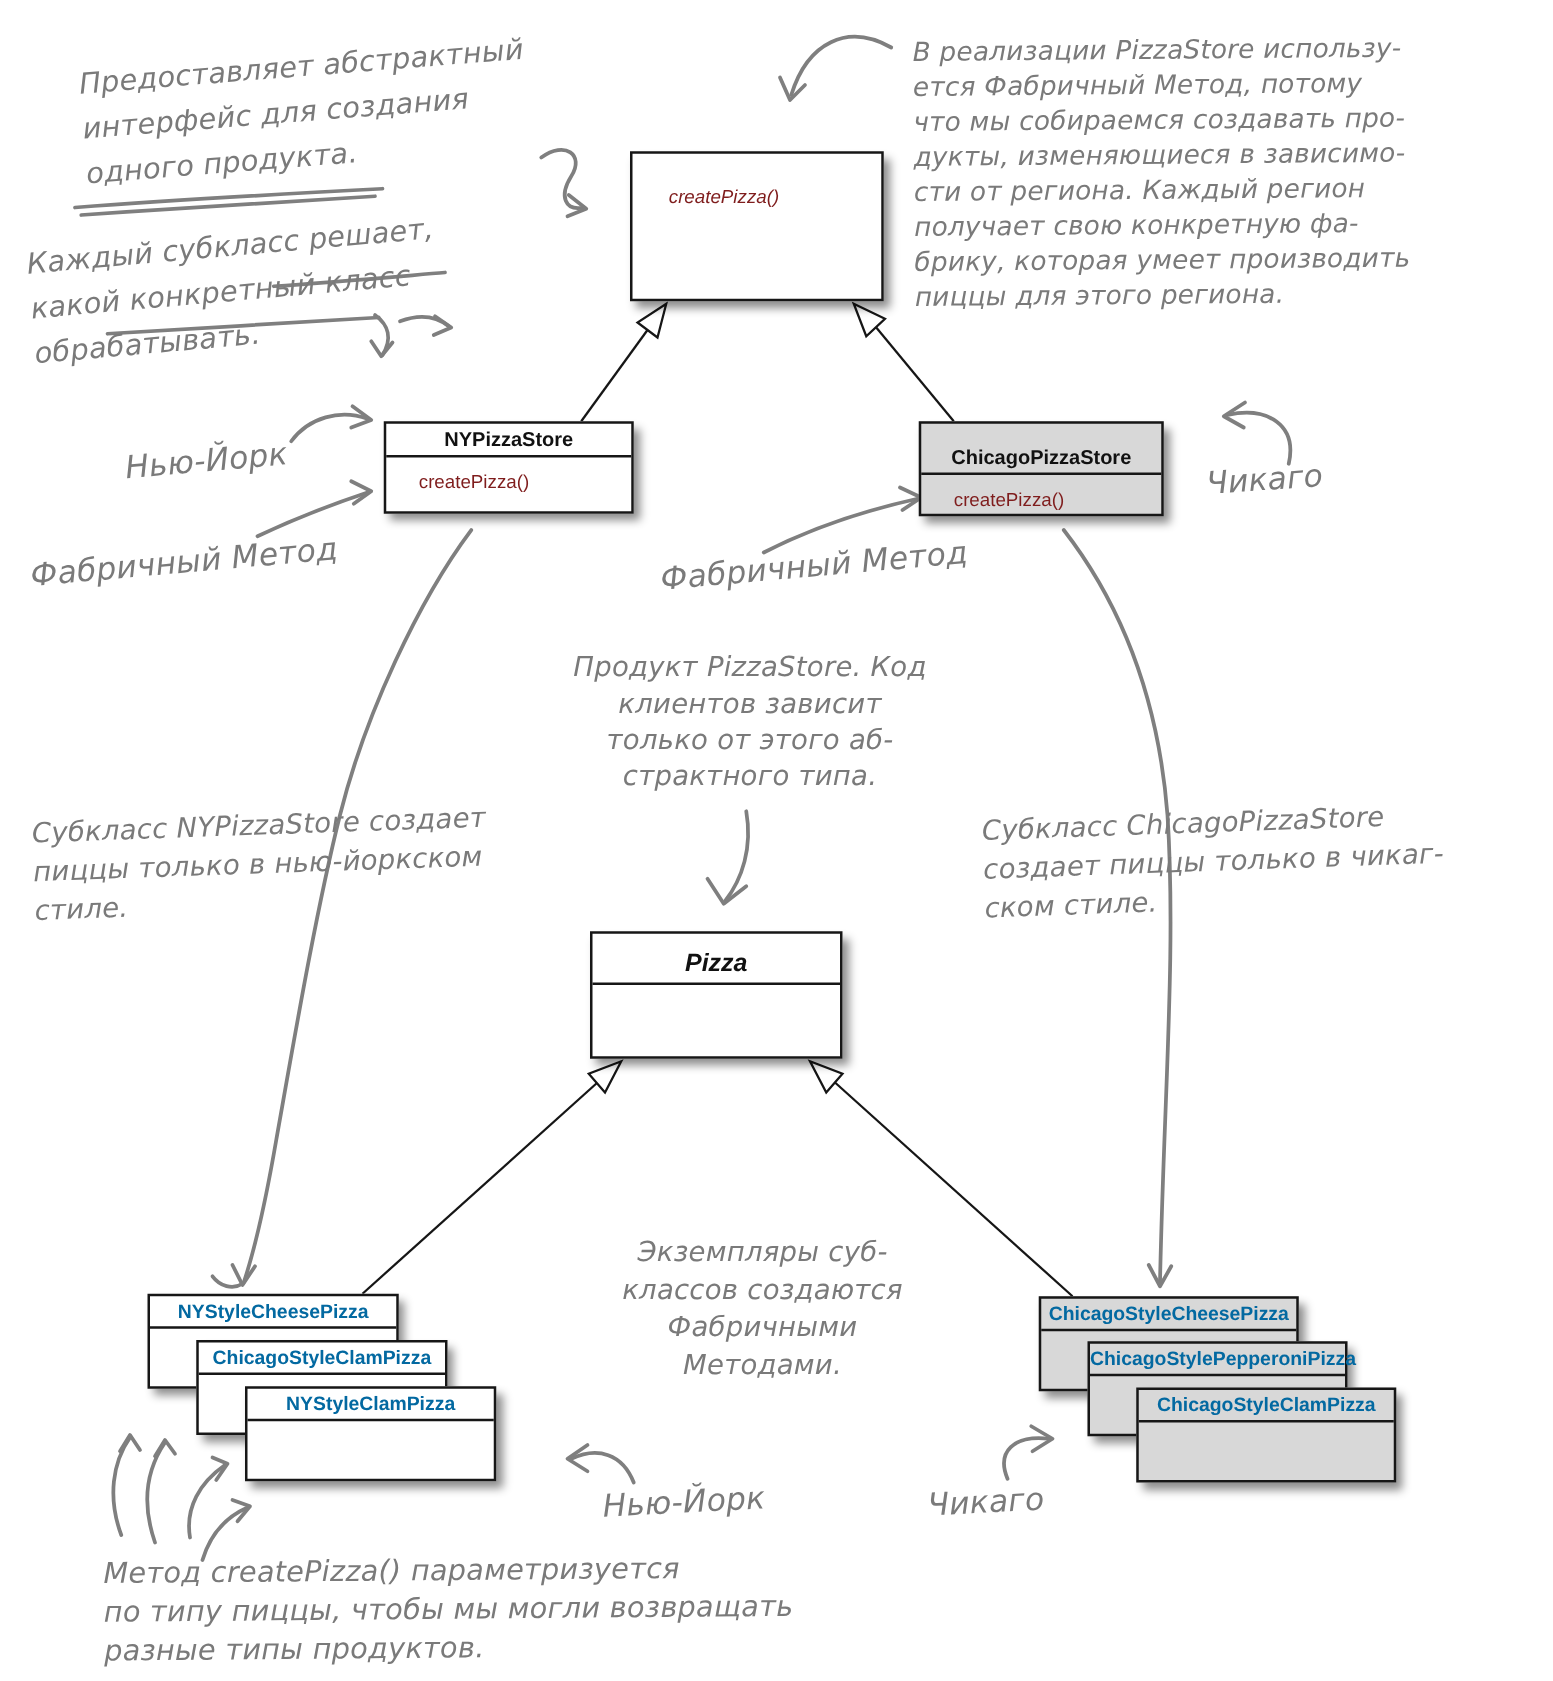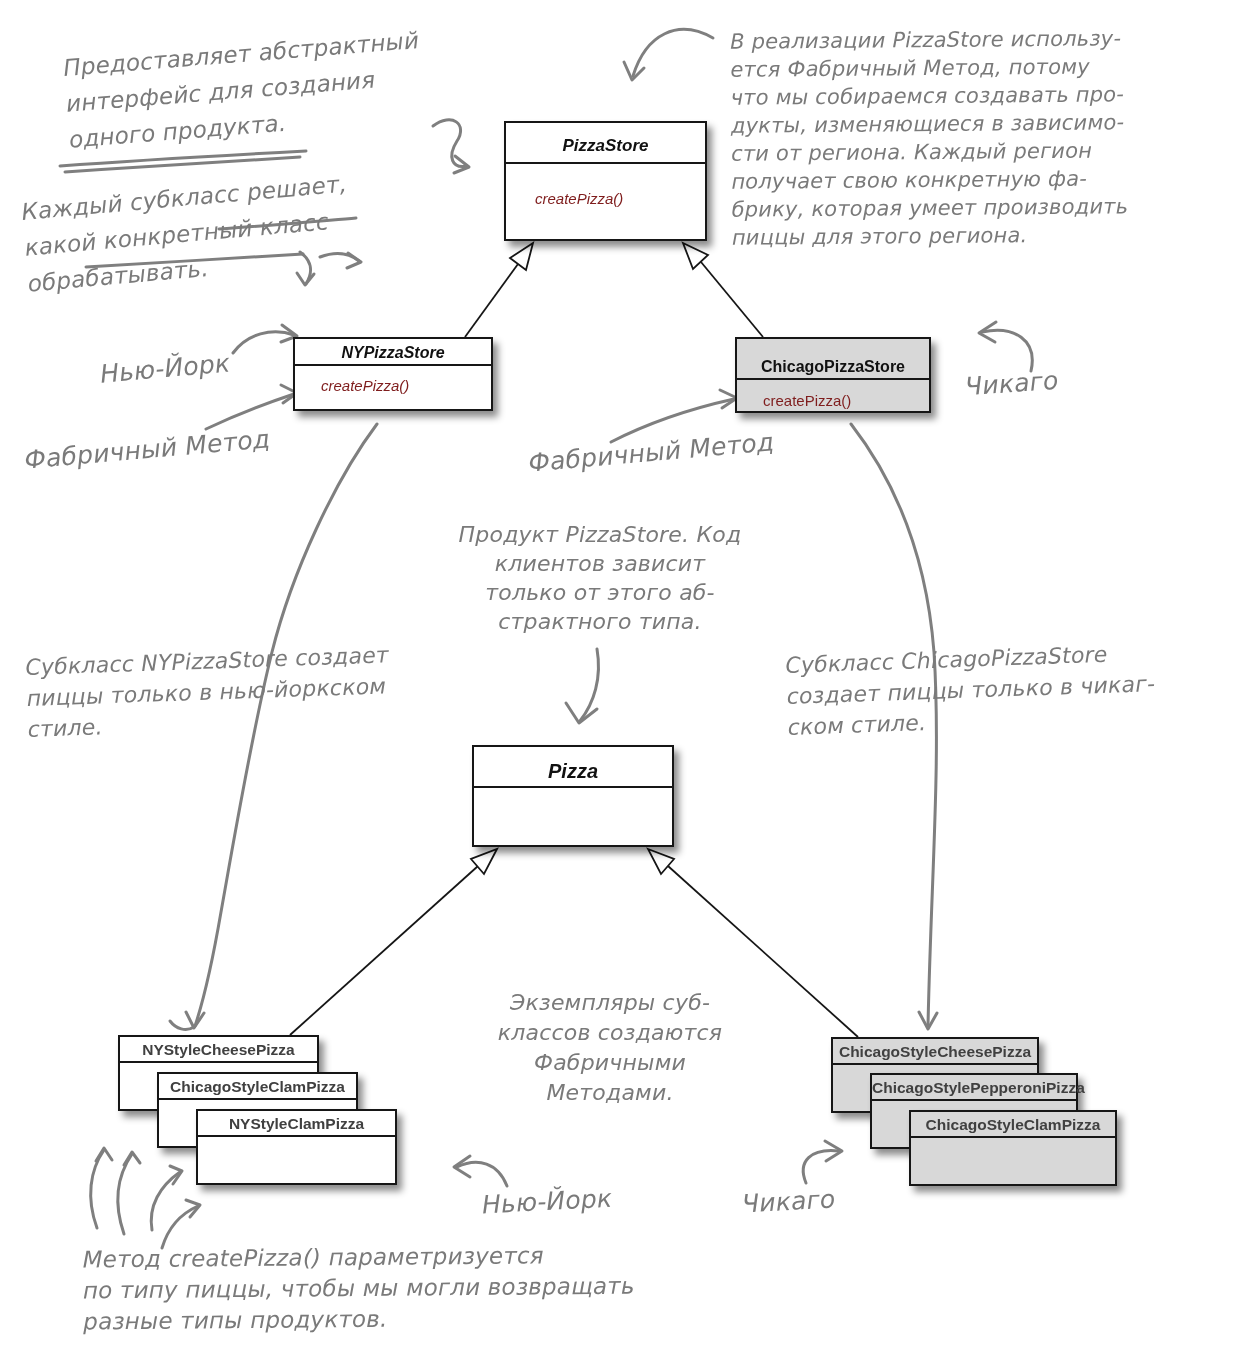--- a/index.html
+++ b/index.html
@@ -12,36 +12,36 @@
        box-shadow:5px 6px 7px rgba(0,0,0,0.45);}
   .uml .t{font-weight:bold;font-size:16px;text-align:center;color:#111;
           border-bottom:2px solid #161616;}
   .uml .b{font-size:15px;color:#7f1d1d;margin-left:15px;}
   .uml.gray{background:#d8d8d8;}
 
   #box-pizzastore{left:504px;top:121px;width:199px;height:116px;}
   #box-pizzastore .t{height:26px;padding-top:13px;font-style:italic;font-size:17px;}
   #box-pizzastore .b{padding:26px 0 0 14px;font-style:italic;}
 
-  #box-nypizzastore{left:293px;top:337px;width:196px;height:70px;font-style:italic;}
+  #box-nypizzastore{left:307px;top:337px;width:196px;height:70px;}
   #box-nypizzastore .t{height:20px;padding-top:5px;}
   #box-nypizzastore .b{padding:11px 0 0 11px;}
 
   #box-chicagopizzastore{left:735px;top:337px;width:192px;height:72px;}
   #box-chicagopizzastore .t{height:20px;padding-top:19px;}
   #box-chicagopizzastore .b{padding:12px 0 0 11px;}
 
   #box-pizza{left:472px;top:745px;width:198px;height:98px;}
   #box-pizza .t{height:26px;padding-top:13px;font-style:italic;font-size:20px;}
   #box-pizza .b{height:55px;}
 
   
   .pbox{position:absolute;border:2px solid #161616;background:#fff;width:197px;height:72px;
         box-shadow:5px 6px 7px rgba(0,0,0,0.45);}
-  .pbox .t{font-weight:bold;font-size:15.5px;text-align:center;color:#404040;height:20px;padding-top:4px;
+  .pbox .t{font-weight:bold;font-size:15.5px;text-align:center;color:#0369a1;height:20px;padding-top:4px;
            border-bottom:2px solid #161616;}
   .pbox.gray{background:#d8d8d8;width:204px;}
   #ny1{left:118px;top:1035px;z-index:11;} #ny2{left:157px;top:1072px;z-index:12;}
   #ny3{left:196px;top:1109px;z-index:13;} #ny4{left:235px;top:1146px;z-index:14;}
   #ch1{left:831px;top:1037px;z-index:11;} #ch2{left:870px;top:1073px;z-index:12;}
   #ch3{left:909px;top:1110px;z-index:13;} #ch4{left:947px;top:1147px;z-index:14;}
 
   
   .hw{position:absolute;z-index:5;color:#7a7a7a;font-style:italic;white-space:pre-line;
       font-family:"DejaVu Sans",sans-serif;line-height:31px;font-size:22px;letter-spacing:0.2px;}
@@ -132,21 +132,20 @@
       <path d="M 825,1141 L 842,1151 L 826,1161"></path>
 
       <path d="M 60,166 C 140,160 230,155 306,151"></path>
       <path d="M 65,172 C 150,166 240,161 300,157"></path>
       <path d="M 219,229 C 264,226 320,221 356,218"></path>
       <path d="M 86,267 C 150,263 240,258 303,254"></path>
     </g>
   </svg>
 
   <div class="uml" id="box-pizzastore">
-    <div class="t">PizzaStore</div>
     <div class="b">createPizza()</div>
   </div>
 
   <div class="uml" id="box-nypizzastore">
     <div class="t">NYPizzaStore</div>
     <div class="b">createPizza()</div>
   </div>
 
   <div class="uml gray" id="box-chicagopizzastore">
     <div class="t">ChicagoPizzaStore</div>

